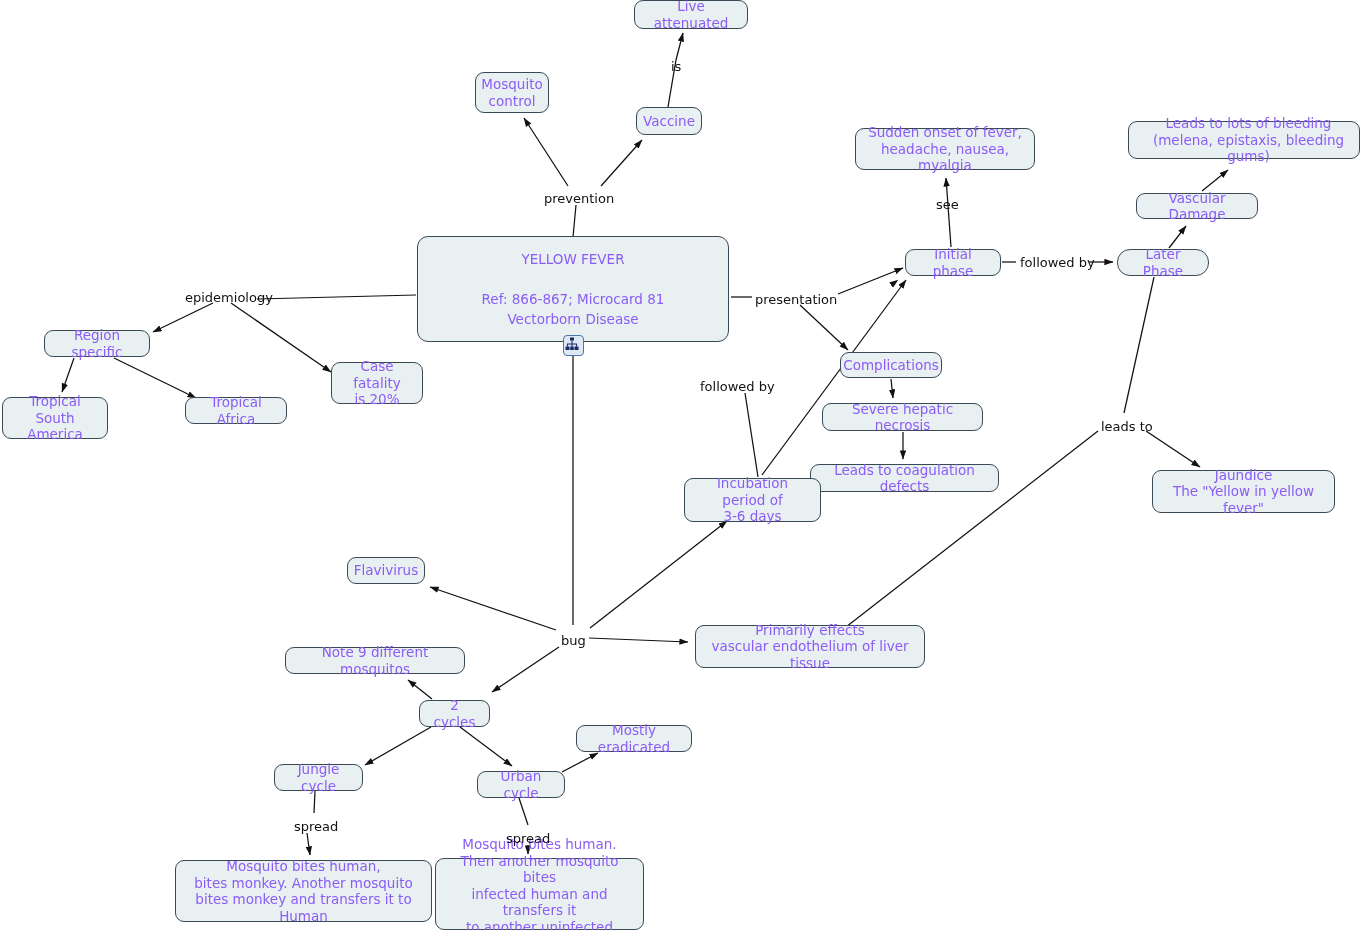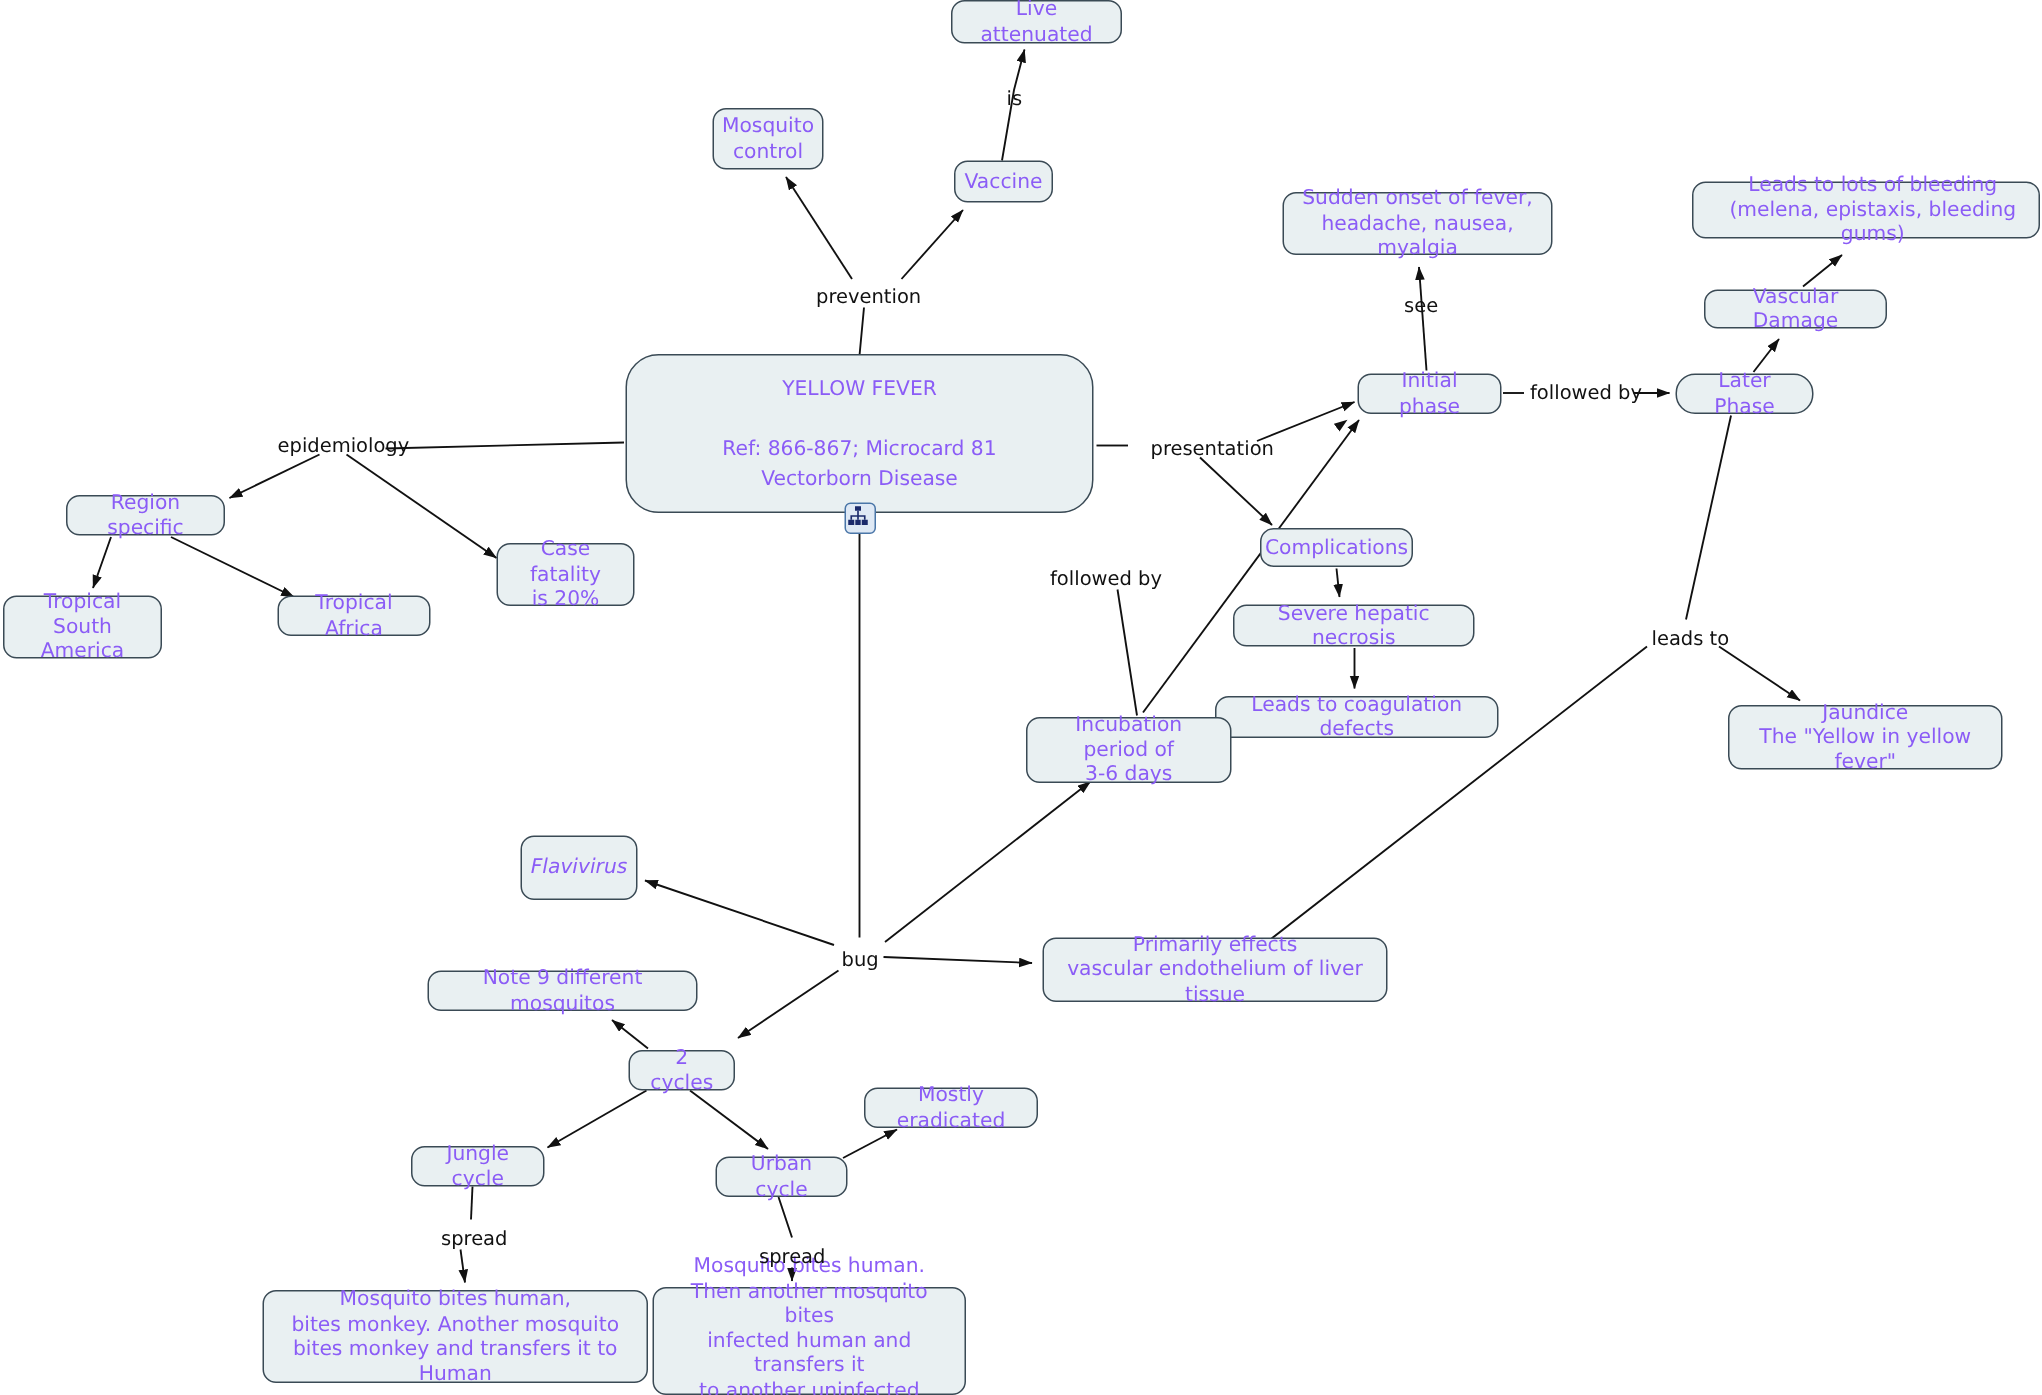--- a/index.html
+++ b/index.html
@@ -33,21 +33,21 @@
     line-height: 16.5px;
     text-align: center;
     display: flex;
     align-items: center;
     justify-content: center;
     padding: 3px 9px;
     white-space: pre-line;
     z-index: 5;
   }
   .node.central {
-    border-radius: 22px;
+    border-radius: 11px;
     padding: 10px 14px;
     line-height: 20px;
     font-size: 13.5px;
     z-index: 6;
     flex-direction: column;
     justify-content: center;
   }
   .central-line { display:block; }
   .central-gap { height: 10px; }
   .link-label {
@@ -196,21 +196,21 @@
 is 20%</div>
       <div class="node" style="left: 2px; top: 397px; width: 106px; height: 42px;">Tropical South
 America</div>
       <div class="node" style="left: 185px; top: 397px; width: 102px; height: 27px;">Tropical Africa</div>
       <div class="node" style="left: 822px; top: 403px; width: 161px; height: 28px;">Severe hepatic necrosis</div>
       <div class="node" style="left: 810px; top: 464px; width: 189px; height: 28px;">Leads to coagulation defects</div>
       <div class="node" style="left: 684px; top: 478px; width: 137px; height: 44px;">Incubation period of
 3-6 days</div>
       <div class="node" style="left: 1152px; top: 470px; width: 183px; height: 43px;">Jaundice
 The "Yellow in yellow fever"</div>
-      <div class="node" style="left: 347px; top: 557px; width: 78px; height: 43px; font-style: italic;">Flavivirus</div>
+      <div class="node" style="left: 347px; top: 557px; width: 78px; height: 27px;">Flavivirus</div>
       <div class="node" style="left: 695px; top: 625px; width: 230px; height: 43px;">Primarily effects
 vascular endothelium of liver tissue</div>
       <div class="node" style="left: 285px; top: 647px; width: 180px; height: 27px;">Note 9 different mosquitos</div>
       <div class="node" style="left: 419px; top: 700px; width: 71px; height: 27px;">2 cycles</div>
       <div class="node" style="left: 576px; top: 725px; width: 116px; height: 27px;">Mostly eradicated</div>
       <div class="node" style="left: 274px; top: 764px; width: 89px; height: 27px;">Jungle cycle</div>
       <div class="node" style="left: 477px; top: 771px; width: 88px; height: 27px;">Urban cycle</div>
       <div class="node" style="left: 175px; top: 860px; width: 257px; height: 62px;">Mosquito bites human,
 bites monkey.  Another mosquito
 bites monkey and transfers it to Human</div>
@@ -218,21 +218,21 @@
 Then another mosquito bites
 infected human and transfers it
 to another uninfected human</div>
     </div>
   <div id="label-layer">
       <div class="link-label" style="left: 671px; top: 59px;">is</div>
       <div class="link-label" style="left: 544px; top: 191px;">prevention</div>
       <div class="link-label" style="left: 936px; top: 197px;">see</div>
       <div class="link-label" style="left: 185px; top: 290px;">epidemiology</div>
       <div class="link-label" style="left: 1020px; top: 255px;">followed by</div>
-      <div class="link-label" style="left: 755px; top: 292px; margin-left: 12px;">presentation</div>
+      <div class="link-label" style="left: 755px; top: 292px;">presentation</div>
       <div class="link-label" style="left: 700px; top: 379px;">followed by</div>
       <div class="link-label" style="left: 1101px; top: 419px;">leads to</div>
       <div class="link-label" style="left: 561px; top: 633px;">bug</div>
       <div class="link-label" style="left: 294px; top: 819px;">spread</div>
       <div class="link-label" style="left: 506px; top: 831px;">spread</div>
     </div>
 
 </div>
 
 </body></html>

